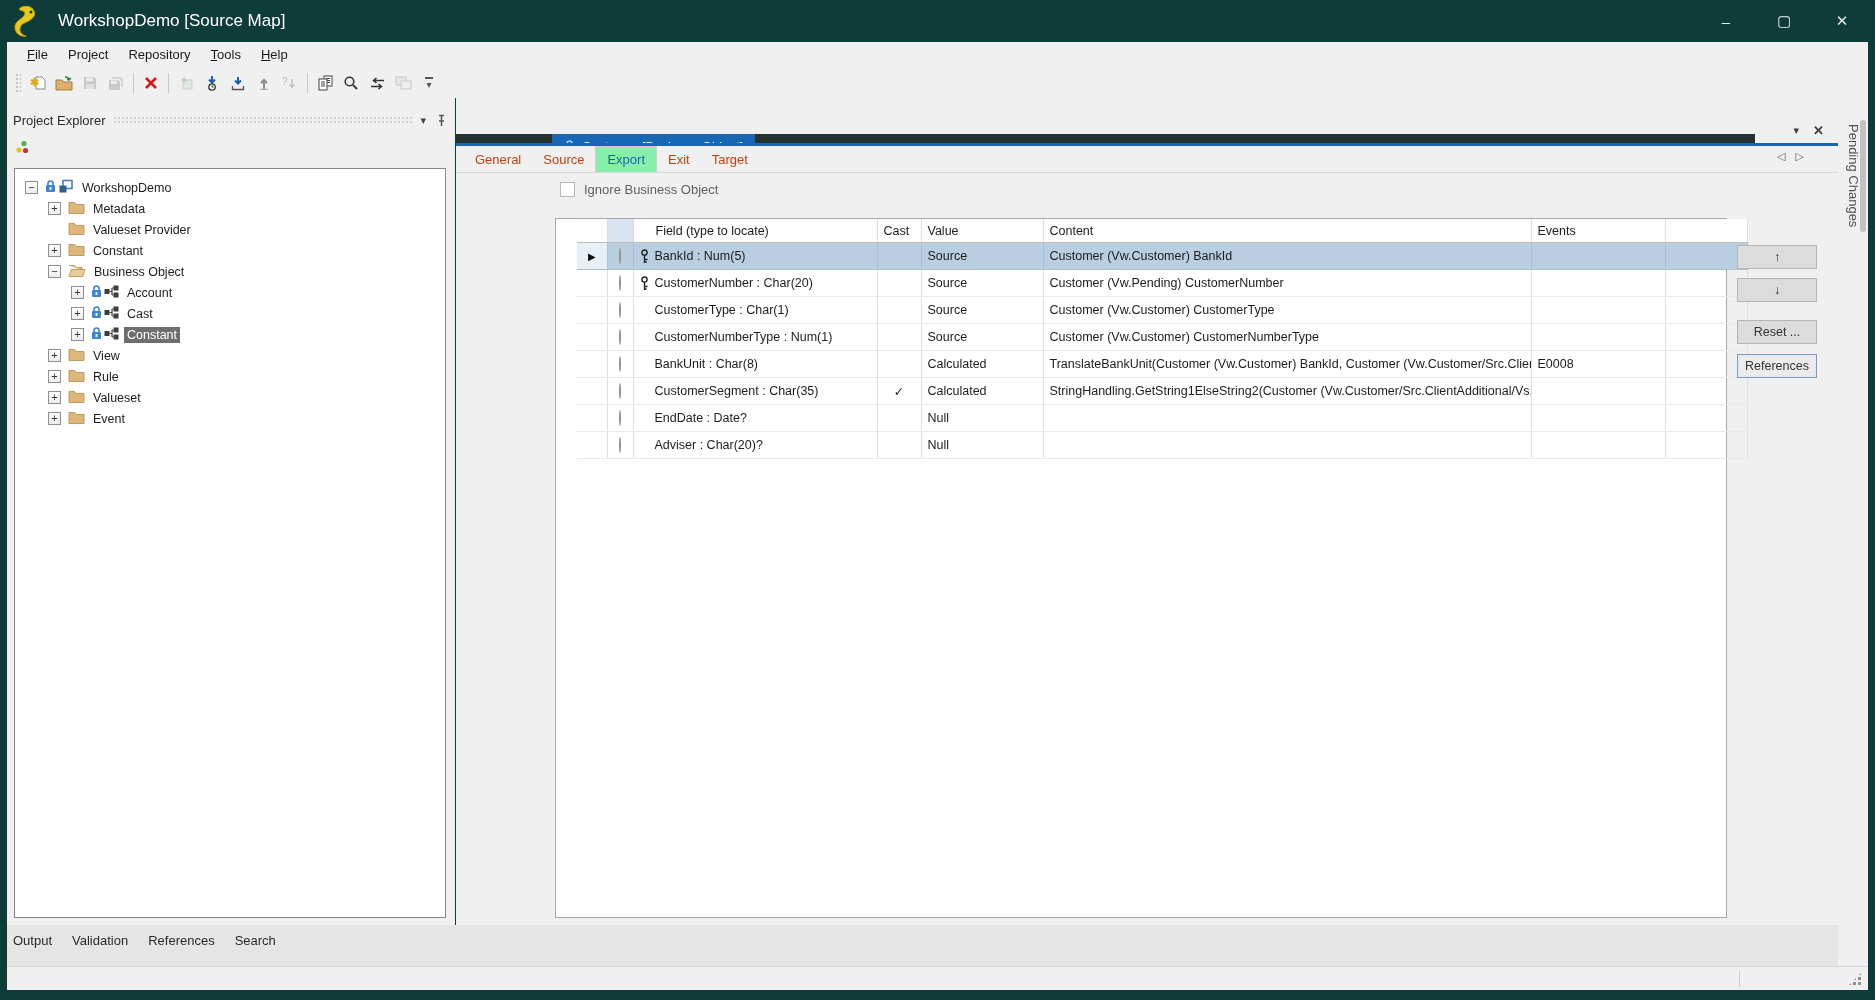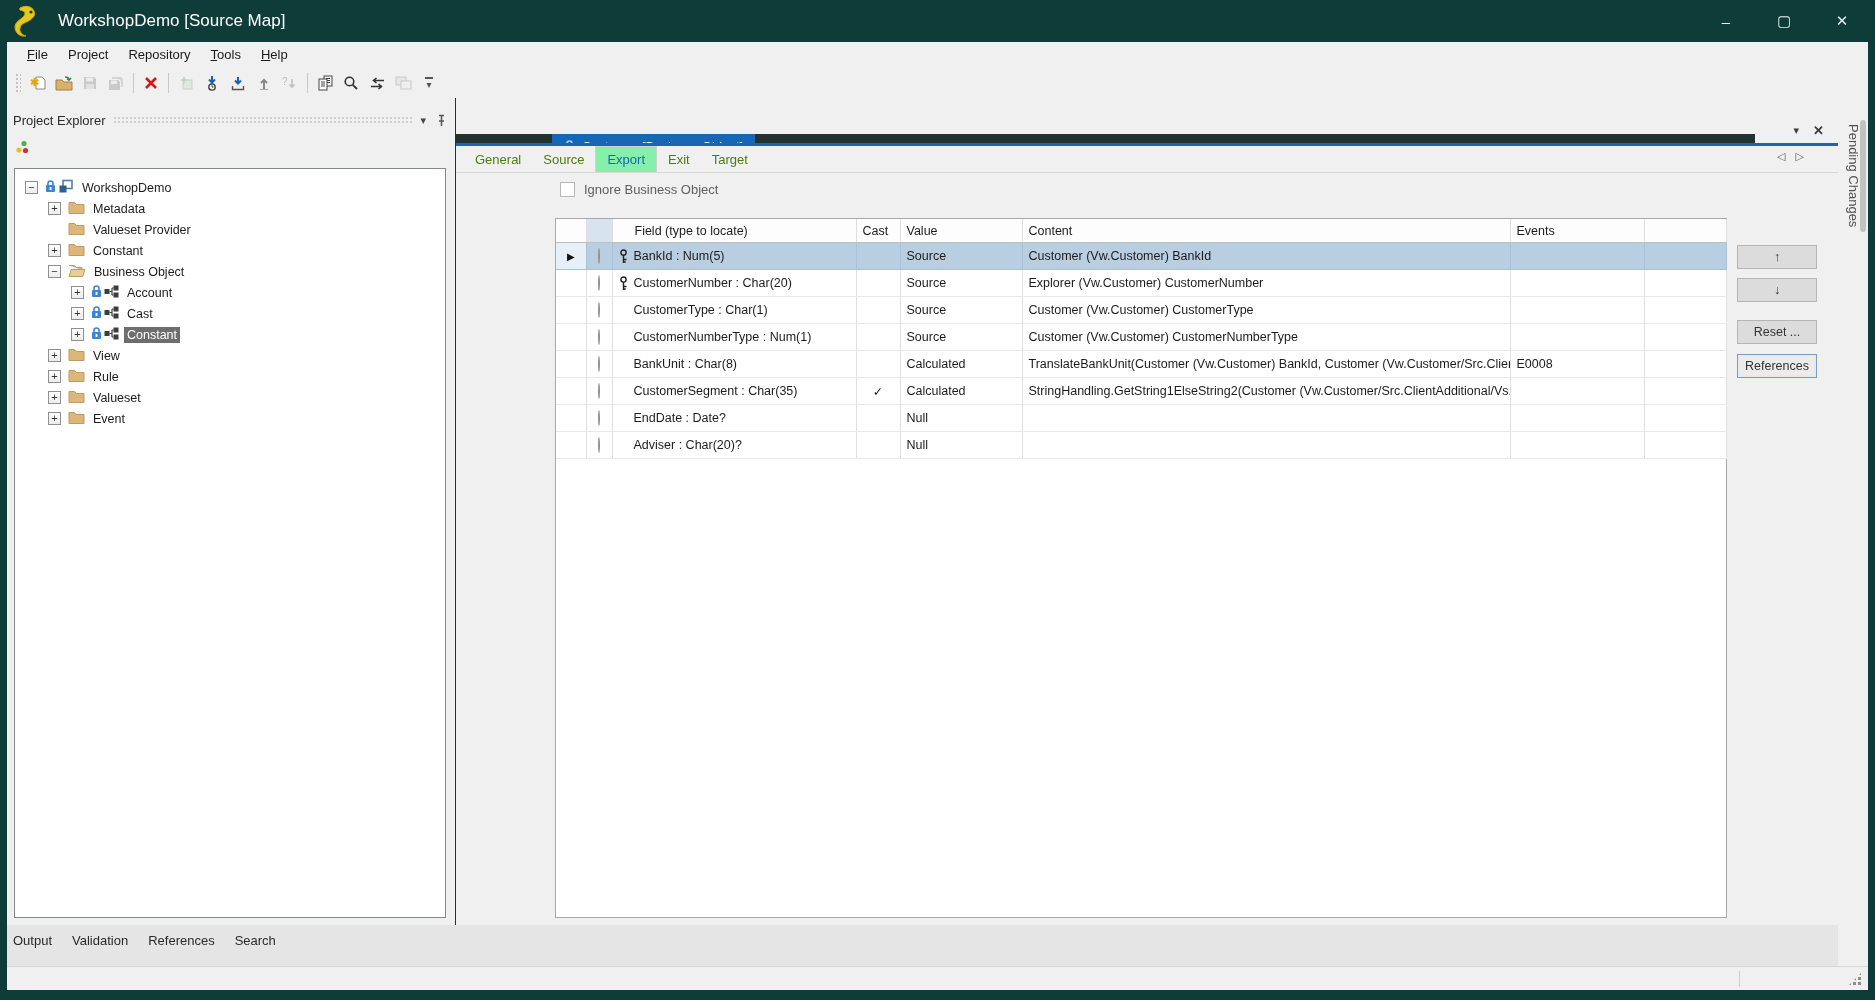--- a/index.html
+++ b/index.html
@@ -41,29 +41,29 @@
   .tree-icons{display:inline-flex;align-items:center;gap:2px;margin:0 5px 0 7px;flex:none;}
   .tree-label{padding:1px 3px;}
   .tree-label.selected{background:#6e6e6e;color:#ffffff;}
   
   .doc-well{position:absolute;left:456px;top:98px;width:1382px;height:827px;background:#f0f0f0;}
   .tabstrip{position:absolute;left:0;top:36px;width:1299px;height:25px;background:#24332f;display:flex;align-items:stretch;}
   .doc-tab{margin-left:96px;background:#1767b5;color:#ffffff;font-size:13px;display:flex;align-items:center;padding:0 12px;gap:7px;}
   .doc-tab-ctl{position:absolute;top:20px;height:25px;right:0;width:83px;display:flex;align-items:center;justify-content:flex-end;gap:14px;padding-right:14px;box-sizing:border-box;color:#3c3c3c;}
   .blue-line{position:absolute;left:0;top:45px;width:1382px;height:3px;background:#1767b5;}
   .subtabs{position:absolute;left:0;top:48px;width:1382px;height:27px;background:#f0f0f0;border-bottom:1px solid #d9d9d9;box-sizing:border-box;display:flex;align-items:stretch;padding-left:8px;}
-  .subtab{padding:0 11px;font-size:13px;color:#4d7c0f;display:flex;align-items:center;}
+  .subtab{padding:0 11px;font-size:13px;color:#c2410c;display:flex;align-items:center;}
   .subtab.active{background:#86efac;color:#1767b5;border:1px solid #cfcfcf;border-bottom:none;}
   .tab-scroll{position:absolute;right:34px;top:52px;display:flex;gap:10px;color:#555;font-size:11px;}
   .checkbox-row{position:absolute;left:104px;top:84px;display:flex;align-items:center;gap:9px;}
   .checkbox{width:15px;height:15px;background:#fff;border:1px solid #b7b7b7;box-sizing:border-box;}
   .checkbox-label{font-size:13px;color:#5f5f5f;}
   
   .grid{position:absolute;left:99px;top:120px;width:1172px;height:700px;background:#ffffff;border:1px solid #a8a8a8;box-sizing:border-box;}
-  table.grid-t{border-collapse:collapse;table-layout:fixed;width:1170px;font-size:12.5px;}
+  table.grid-t{border-collapse:collapse;table-layout:fixed;width:1170px;font-size:12.5px;margin-left:21px;}
   .grid-t th{height:23px;font-weight:normal;text-align:left;background:#fdfdfd;border-bottom:1px solid #bfbfbf;border-right:1px solid #dedede;padding:0 6px;color:#1c1c1c;white-space:nowrap;overflow:hidden;}
   .grid-t th.circle-col{background:#d7e4ef;}
   .grid-t td{height:26px;border-bottom:1px solid #e9e9e9;border-right:1px solid #e0e0e0;padding:0 6px;white-space:nowrap;overflow:hidden;color:#1c1c1c;}
   .grid-t tr.selected td{background:#b9cee0;border-bottom-color:#a9c1d6;border-right-color:#a9c1d6;}
   .grid-t tr.selected td.rowsel{background:#e7eff7;}
   td.rowsel{text-align:center;color:#111;font-size:10px;padding:0;}
   td.circ,th.circ{padding:0;text-align:center;}
   .ind-circle{width:12px;height:12px;border-radius:50%;margin:0 auto;background:radial-gradient(circle at 35% 30%,#fafafa,#b5b5b5);border:1px solid #939393;box-sizing:border-box;}
   .field-cell{display:flex;align-items:center;gap:6px;}
   .key-slot{width:9px;flex:none;display:inline-flex;}
@@ -453,21 +453,21 @@
                   <svg width="9" height="15">
                     <circle cx="4.5" cy="3.6" r="2.6" fill="none" stroke="#222" stroke-width="1.4"></circle>
                     <path d="M4.5 6.2V14M4.5 10.5h3M4.5 13h2.2" stroke="#222" stroke-width="1.4" fill="none"></path>
                   </svg>
                 </span>
                 <span>CustomerNumber : Char(20)</span>
               </span>
             </td>
             <td class="cast"></td>
             <td>Source</td>
-            <td>Explorer (Vw.Customer) CustomerNumber</td>
+            <td>Customer (Vw.Pending) CustomerNumber</td>
             <td></td>
             <td></td>
           </tr>
           <tr>
             <td class="rowsel"></td>
             <td class="circ"><span class="ind-circle"></span></td>
             <td>
               <span class="field-cell">
                 <span class="key-slot"></span>
                 <span>CustomerType : Char(1)</span>

